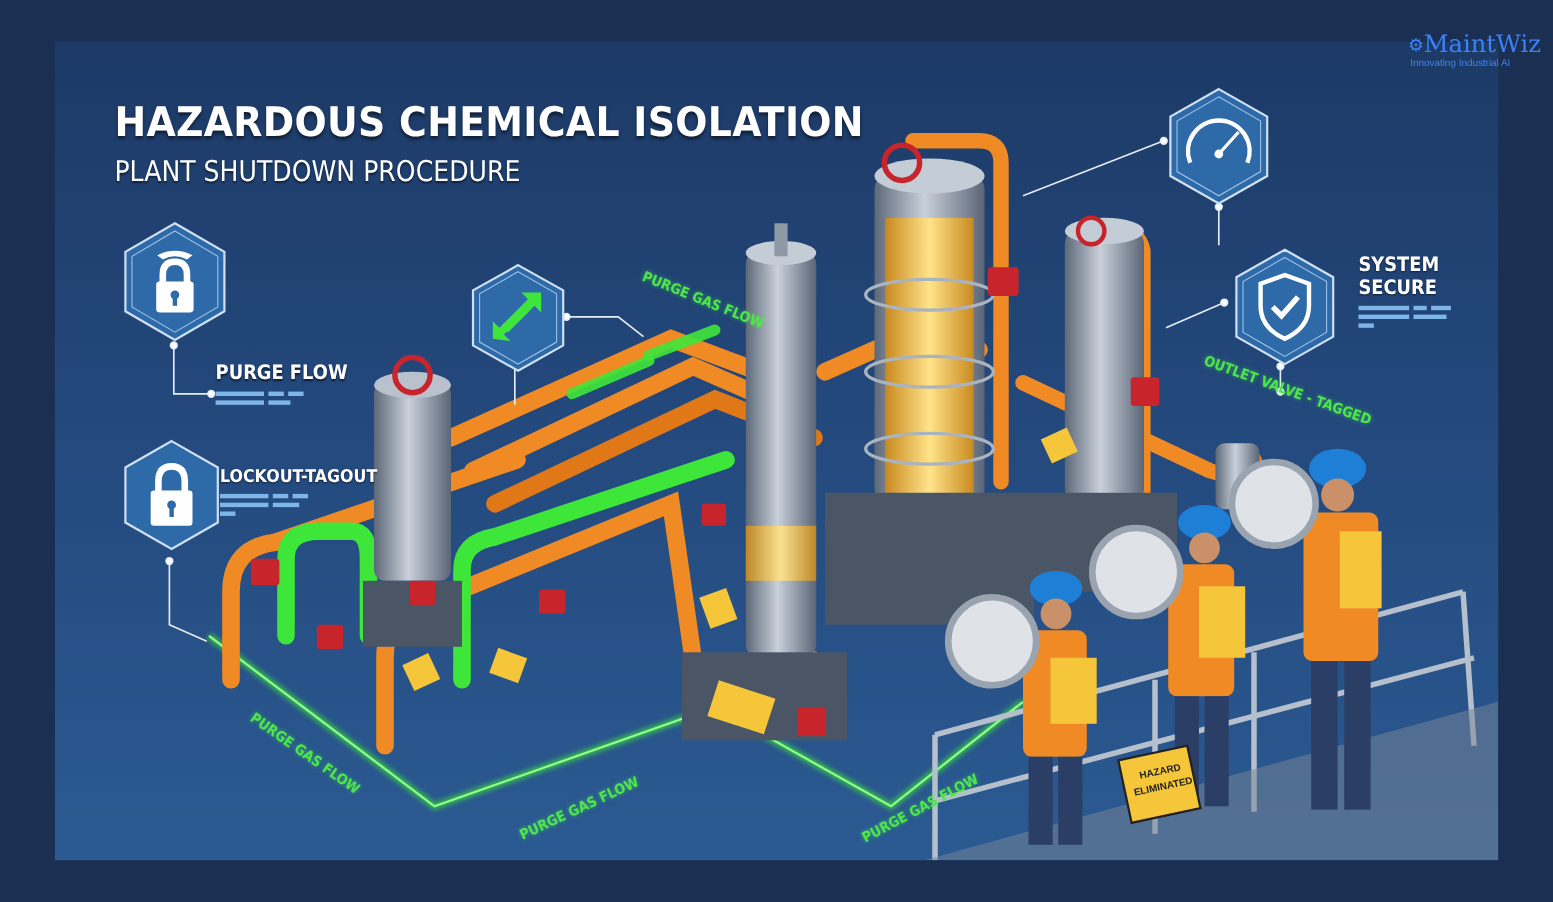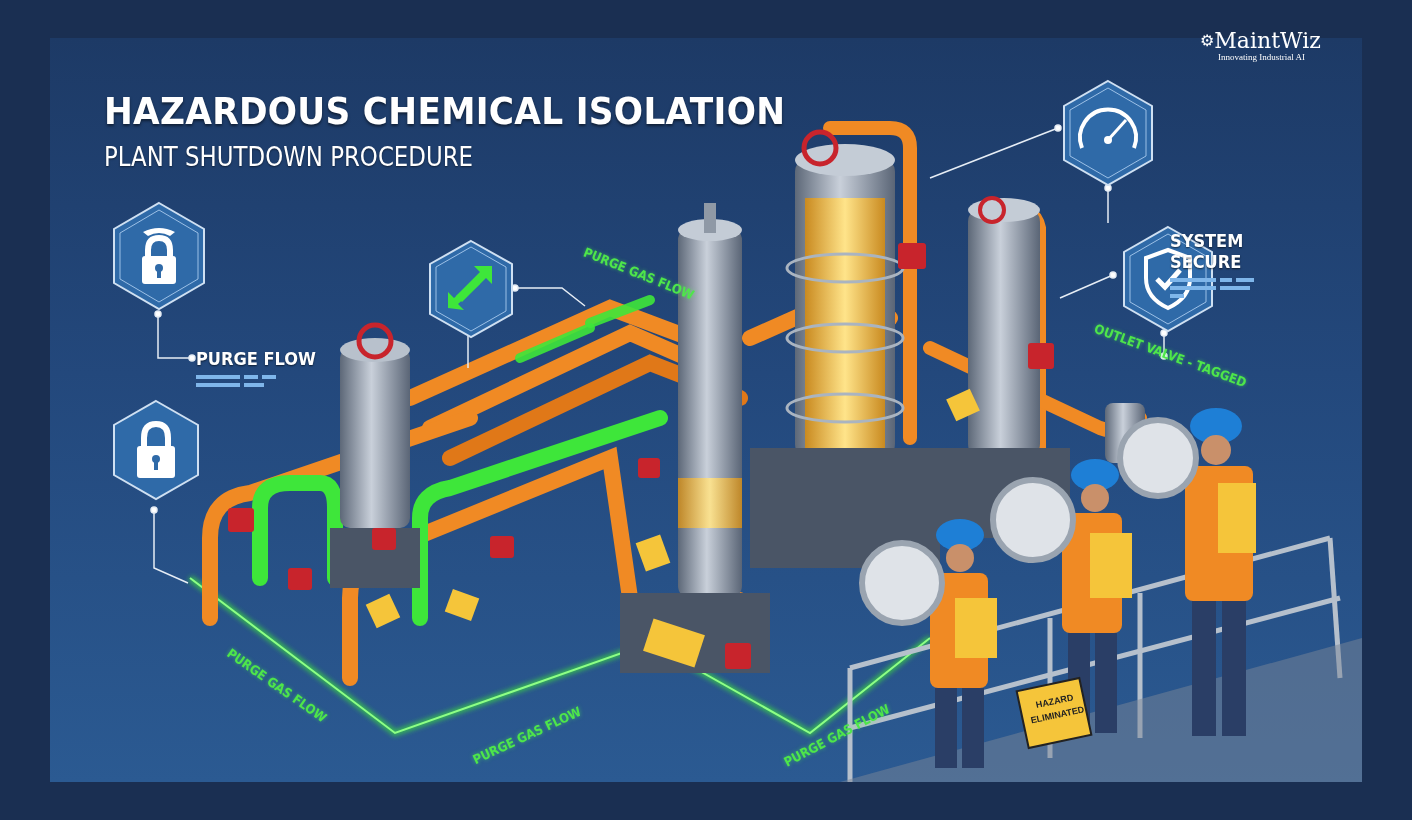--- a/index.html
+++ b/index.html
@@ -1,22 +1,22 @@
 <!DOCTYPE html>
 <html><head>
 <meta charset="utf-8">
 <style>
   html,body{margin:0;padding:0;}
   body{width:1412px;height:820px;background:#1a2f52;position:relative;overflow:hidden;font-family:"Liberation Sans",sans-serif;}
   .canvas{position:absolute;left:50px;top:38px;width:1312px;height:744px;background:linear-gradient(180deg,#1d3a66 0%,#23487c 45%,#2b5a92 100%);overflow:hidden;}
   .title{position:absolute;left:104px;top:90px;color:#fff;font-weight:700;font-size:37px;letter-spacing:0.3px;text-shadow:0 2px 3px rgba(0,0,0,.5);font-family:"DejaVu Sans",sans-serif;transform:scaleX(0.93);transform-origin:left;}
   .subtitle{position:absolute;left:104px;top:142px;color:#fff;font-size:26px;font-family:"DejaVu Sans",sans-serif;transform:scaleX(0.88);transform-origin:left;text-shadow:0 1px 2px rgba(0,0,0,.5);}
-  .logo{position:absolute;left:1200px;top:30px;color:#ffffff;}
+  .logo{position:absolute;left:1280px;top:30px;color:#3b82f6;}
   .logo .name{font-family:"DejaVu Serif",serif;font-size:22px;line-height:22px;}
-  .logo .tag{font-family:Liberation Serif, serif;font-size:9px;margin-left:18px;}
+  .logo .tag{font-family:Liberation Sans, sans-serif;font-size:9px;margin-left:2px;}
   .callout{position:absolute;}
   .callout .label{color:#fff;font-weight:700;font-size:18px;line-height:21px;font-family:"DejaVu Sans",sans-serif;text-shadow:0 1px 2px rgba(0,0,0,.6);transform:scaleX(0.9);transform-origin:left;white-space:nowrap;}
   .bars{margin-top:6px;}
   .bars div{height:4px;background:#7fb6ea;margin-bottom:4px;display:flex;gap:4px;background:none;}
   .bars span{display:block;height:4px;background:#7fb6ea;}
   .hex{position:absolute;}
   .flowtxt{position:absolute;color:#4ee64a;font-weight:700;font-size:13px;font-family:"DejaVu Sans Condensed","DejaVu Sans",sans-serif;text-shadow:0 0 4px rgba(80,255,80,.5);white-space:nowrap;}
 </style>
 </head>
 <body>
@@ -225,38 +225,55 @@
   <svg class="hex" style="left:1070px;top:186px" width="96" height="110" viewBox="0 0 96 110">
     <polygon points="48,3 92,28 92,82 48,107 4,82 4,28" fill="#2f6aa8" stroke="#cfe0f2" stroke-width="2"></polygon>
     <polygon points="48,10 86,32 86,78 48,100 10,78 10,32" fill="none" stroke="#9cc0e6" stroke-width="1"></polygon>
     <g>
       <path d="M48,26 L70,34 L70,54 Q70,74 48,84 Q26,74 26,54 L26,34 Z" fill="none" stroke="#fff" stroke-width="4"></path>
       <polyline points="37,55 45,63 60,46" fill="none" stroke="#fff" stroke-width="5"></polyline>
     </g>
   </svg>
 
 
-  <div class="callout" style="left:146px;top:310px">
+  <div class="callout" style="left:146px;top:291px">
     <div class="label">PURGE FLOW</div>
     <div class="bars">
       <div>
           <span style="width:44px"></span>
           <span style="width:14px"></span>
           <span style="width:14px"></span>
         </div>
       <div>
           <span style="width:44px"></span>
           <span style="width:20px"></span>
         </div>
     </div>
   </div>
 
-
-
-  <div class="callout" style="left:1120px;top:192px">
+  <div class="callout" style="left:150px;top:384px">
+    <div class="label" style="font-size:16px">LOCKOUT-TAGOUT</div>
+    <div class="bars">
+      <div>
+          <span style="width:44px"></span>
+          <span style="width:14px"></span>
+          <span style="width:14px"></span>
+        </div>
+      <div>
+          <span style="width:44px"></span>
+          <span style="width:24px"></span>
+        </div>
+      <div>
+          <span style="width:14px"></span>
+        </div>
+    </div>
+  </div>
+
+
+  <div class="callout" style="left:1185px;top:192px">
     <div class="label">SYSTEM</div>
     <div class="label">SECURE</div>
     <div class="bars">
       <div>
           <span style="width:46px"></span>
           <span style="width:12px"></span>
           <span style="width:18px"></span>
         </div>
       <div>
           <span style="width:46px"></span>

